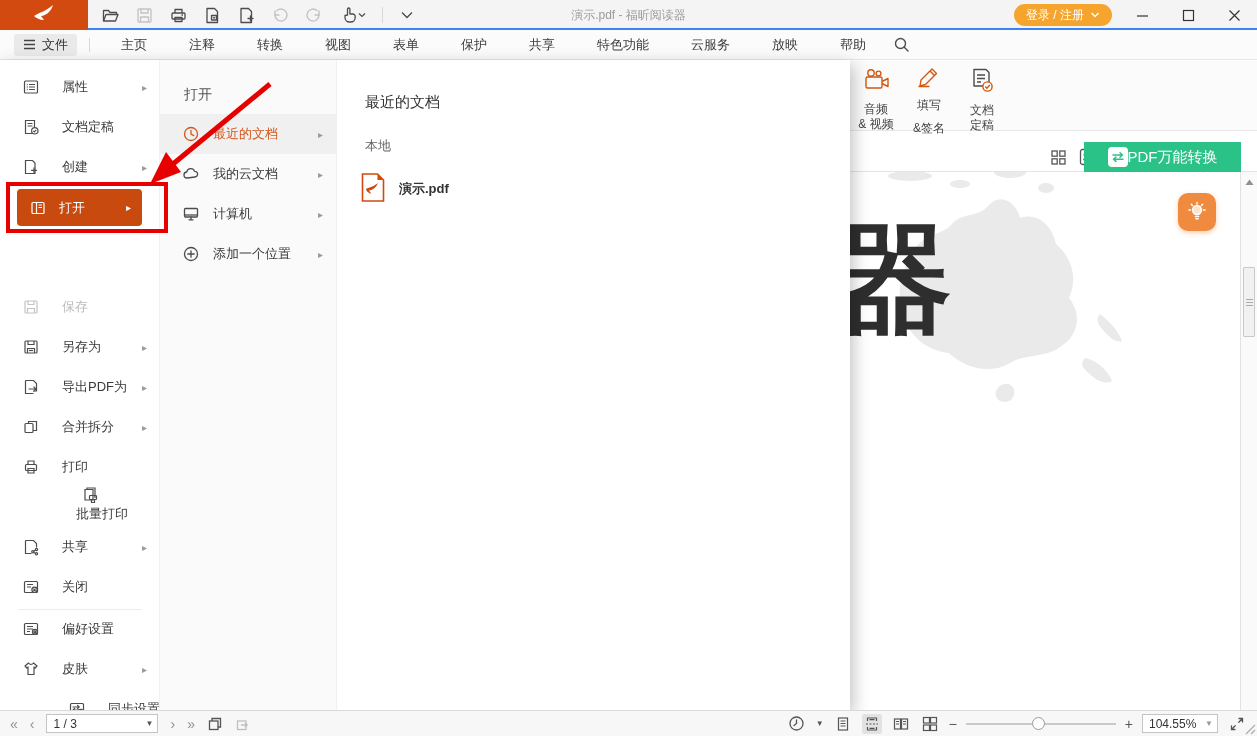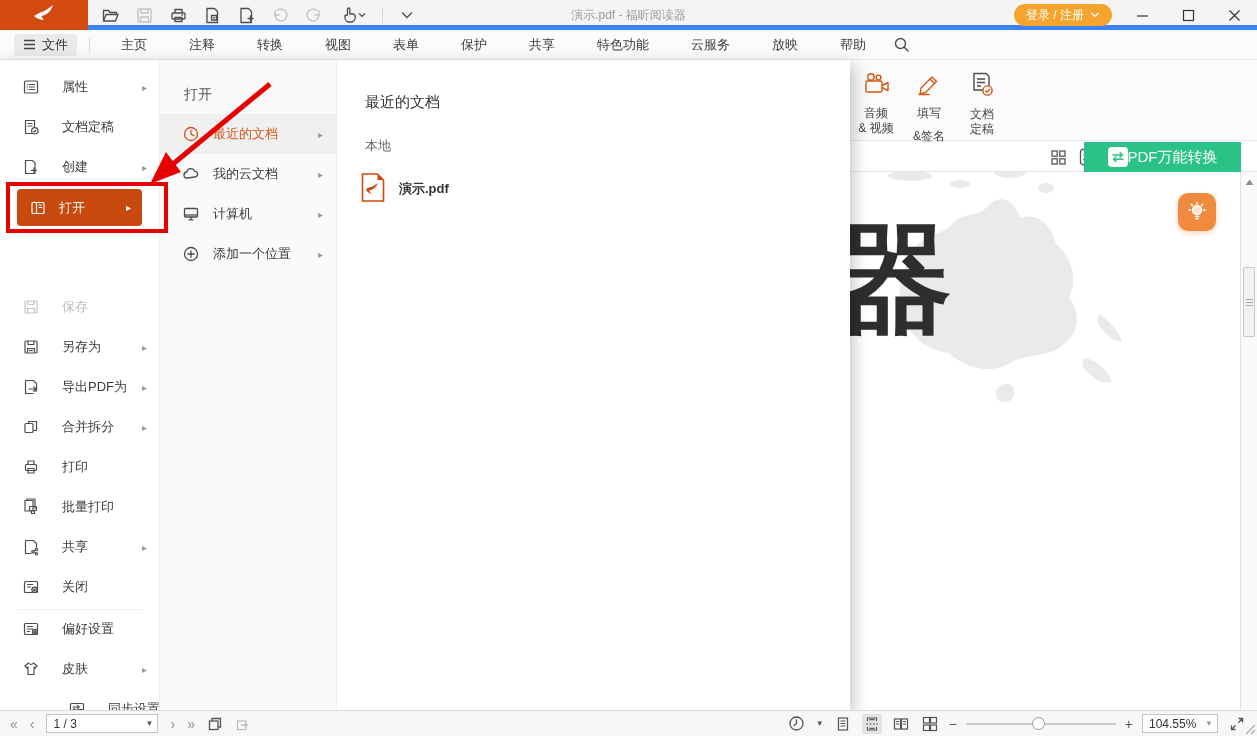--- a/index.html
+++ b/index.html
@@ -1,39 +1,39 @@
 <!DOCTYPE html>
 <html><head>
 <meta charset="utf-8">
 <style>
   * { box-sizing: border-box; margin: 0; padding: 0; }
   body { font-family: "Liberation Sans", "DejaVu Sans", sans-serif; background:#888; }
   .screen { position:relative; width:1257px; height:736px; background:#fff; overflow:hidden; font-family:"Liberation Sans","DejaVu Sans",sans-serif; }
 
   
-  .titlebar { position:absolute; left:0; top:0; width:1257px; height:30px; background:#F4F4F5; border-bottom:5px solid #3b82f6; }
+  .titlebar { position:absolute; left:0; top:0; width:1257px; height:30px; background:#F4F4F5; border-bottom:2px solid #3b82f6; }
   .logo { position:absolute; left:0; top:0; width:88px; height:30px; background:#D34A10; display:flex; align-items:center; justify-content:center; cursor:pointer; }
   .qat { position:absolute; left:100px; top:0; height:30px; display:flex; align-items:center; gap:14px; }
   .qat .ico { width:20px; height:20px; display:flex; align-items:center; justify-content:center; }
   .qat-sep { width:1px; height:16px; background:#D8D8D8; }
   .win-title { position:absolute; left:0; right:0; top:0; height:30px; display:flex; align-items:center; justify-content:center; font-size:12px; color:#9B9B9B; pointer-events:none; }
   .login-pill { position:absolute; right:145px; top:4px; height:22px; padding:0 12px; background:#F5A52D; border-radius:11px; color:#fff; font-size:12px; display:flex; align-items:center; gap:6px; cursor:pointer; }
   .winctl { position:absolute; right:0; top:0; height:30px; display:flex; }
   .winctl .wbtn { width:46px; height:30px; display:flex; align-items:center; justify-content:center; cursor:pointer; }
 
   
   .menubar { position:absolute; left:0; top:30px; width:1257px; height:30px; background:#FBFBFC; border-bottom:1px solid #E6E6E6; display:flex; align-items:center; }
   .file-btn { margin-left:14px; height:22px; padding:0 9px; background:#EAEAEA; border-radius:3px; display:flex; align-items:center; gap:6px; font-size:13px; color:#333; cursor:pointer; }
   .mb-sep { width:1px; height:14px; background:#D9D9D9; margin:0 10px 0 12px; }
   .mtabs { display:flex; }
   .mtab { font-size:13px; color:#3C3C3C; padding:0 14px; margin:0 7px; cursor:pointer; }
   .msearch { margin-left:6px; cursor:pointer; display:flex; align-items:center; }
 
   
-  .ribbon { position:absolute; left:850px; top:61px; width:407px; height:80px; background:#FBFBFC; border-bottom:1px solid #E8E8E8; display:flex; align-items:flex-start; }
+  .ribbon { position:absolute; left:850px; top:61px; width:407px; height:70px; background:#FBFBFC; border-bottom:1px solid #E8E8E8; display:flex; align-items:center; }
   .rbtn { width:52px; margin:2px 0; display:flex; flex-direction:column; align-items:center; justify-content:flex-start; padding-top:8px; cursor:pointer; }
   .rbtn .lbl { font-size:12px; color:#444; line-height:15px; text-align:center; margin-top:5px; }
   .rib-sep { width:1px; background:#E8E8E8; margin:8px 0; }
 
   .subbar { position:absolute; left:850px; top:142px; width:407px; height:30px; background:#fff; border-bottom:1px solid #E4E4E4; }
   .subbar .sico { position:absolute; top:5px; width:20px; height:20px; cursor:pointer; display:flex; align-items:center; justify-content:center; }
   .convert-btn { position:absolute; right:16px; top:0; height:30px; width:157px; background:#2BC287; color:#fff; display:flex; align-items:center; justify-content:center; font-size:15px; cursor:pointer; }
   .convert-ic { width:20px; height:20px; background:#fff; border-radius:4px; display:flex; align-items:center; justify-content:center; }
 
   
@@ -402,21 +402,21 @@
         <span class="fm-arrow">▸</span>
       </div>
       <div class="fm-item" style="top:387px;">
         <svg width="18" height="18" viewBox="0 0 18 18" fill="none" stroke="#4C4C4C" stroke-width="1.2">
             <rect x="3.5" y="6.5" width="11" height="6" rx="1"></rect>
             <path d="M6 6.5 V3 h6 v3.5"></path>
             <path d="M6 10.5 h6 v4.5 H6 Z"></path>
           </svg>
         <span class="fm-lbl">打印</span>
       </div>
-      <div class="fm-item" style="top:427px;">
+      <div class="fm-item" style="top:427px;flex-direction:column;">
         <svg width="18" height="18" viewBox="0 0 18 18" fill="none" stroke="#4C4C4C" stroke-width="1.2">
             <path d="M3 2.5 h8 V13 H3 Z"></path>
             <path d="M5 2.5 V1 h8 v10"></path>
             <rect x="7.5" y="8.5" width="7" height="4" rx="0.8"></rect>
             <path d="M9.5 12.5 h3 v3 h-3 Z"></path>
           </svg>
         <span class="fm-lbl">批量打印</span>
       </div>
       <div class="fm-item" style="top:467px;">
         <svg width="18" height="18" viewBox="0 0 18 18" fill="none" stroke="#4C4C4C" stroke-width="1.2">

